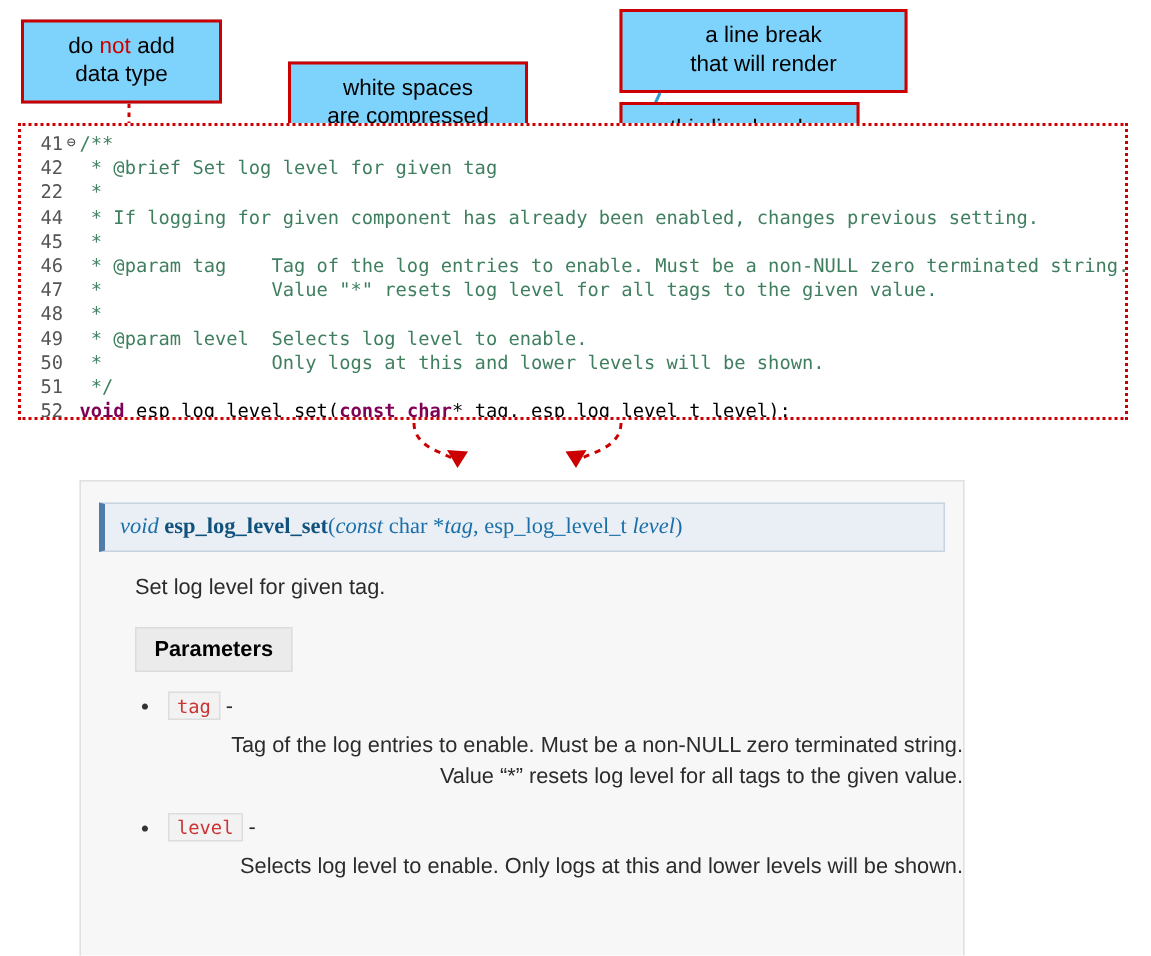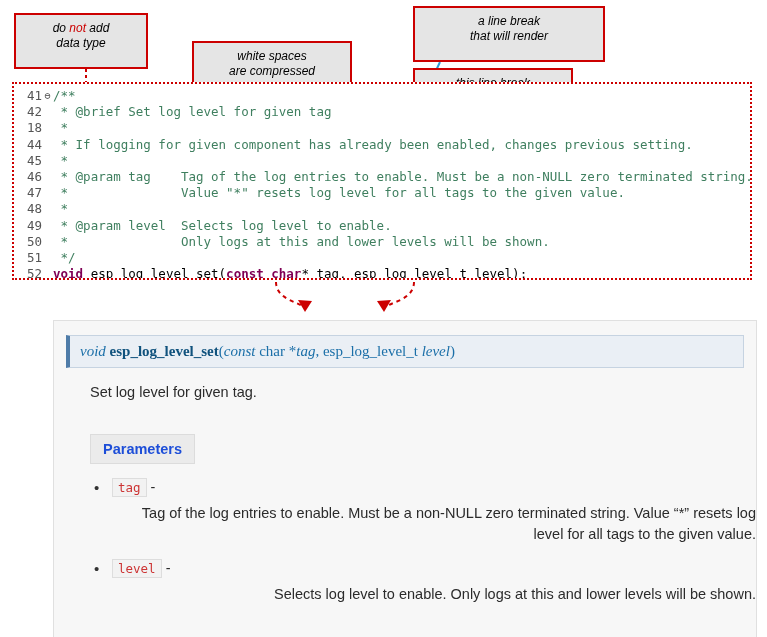--- a/index.html
+++ b/index.html
@@ -12,29 +12,28 @@
     background: #ffffff;
     font-family: "Liberation Sans", sans-serif;
     position: relative;
     overflow: hidden;
   }
 
   
   .callout {
     position: absolute;
     border: 2px solid #cc0000;
-    background: #e5e5e5;
+    background: #7dd3fc;
     color: #000000;
-    font-size: 12px;
+    font-size: 15px;
     line-height: 1.28;
     text-align: center;
     padding: 6px 10px;
     box-sizing: border-box;
     font-family: "Liberation Sans", sans-serif;
-    font-style: italic;
   }
   .callout .neg {
     color: #cc0000;
   }
 
   #callout-datatype {
     left: 14px;
     top: 13px;
     width: 134px;
     height: 56px;
@@ -117,21 +116,21 @@
   }
   .tok-plain {
     color: #000000;
   }
 
   
   #doc-panel {
     position: absolute;
     left: 53px;
     top: 320px;
-    width: 704px;
+    width: 590px;
     height: 317px;
     background: #f7f7f7;
     border: 1px solid #e0e0e0;
     border-bottom: none;
     box-sizing: border-box;
     font-family: "Liberation Sans", sans-serif;
     color: #2b2b2b;
   }
   #doc-signature {
     margin: 14px 12px 0 12px;
@@ -155,28 +154,28 @@
     font-style: italic;
     color: #1b6fa8;
   }
   .doc-para {
     margin: 16px 0 0 36px;
     font-size: 14.5px;
     color: #2b2b2b;
     max-width: 620px;
   }
   #doc-params-header {
-    margin: 34px 0 0 36px;
+    margin: 18px 0 0 36px;
     display: inline-block;
     background: #ebebeb;
     border: 1px solid #dcdcdc;
     padding: 6px 12px;
     font-size: 14.5px;
     font-weight: bold;
-    color: #1d4ed8;
+    color: #000000;
     text-align: center;
   }
   .doc-param-item {
     margin: 14px 0 0 58px;
     position: relative;
   }
   .doc-param-item .bullet {
     position: absolute;
     left: -18px;
     top: 1px;
@@ -246,21 +245,21 @@
 
 <div id="code-block">
 
   <div class="code-line">
     <span class="ln">41</span><span class="fold">⊖</span><span class="code-text">/**</span>
   </div>
   <div class="code-line">
     <span class="ln">42</span><span class="fold"></span><span class="code-text"> * @brief Set log level for given tag</span>
   </div>
   <div class="code-line">
-    <span class="ln">18</span><span class="fold"></span><span class="code-text"> *</span>
+    <span class="ln">22</span><span class="fold"></span><span class="code-text"> *</span>
   </div>
   <div class="code-line">
     <span class="ln">44</span><span class="fold"></span><span class="code-text"> * If logging for given component has already been enabled, changes previous setting.</span>
   </div>
   <div class="code-line">
     <span class="ln">45</span><span class="fold"></span><span class="code-text"> *</span>
   </div>
   <div class="code-line">
     <span class="ln">46</span><span class="fold"></span><span class="code-text"> * @param tag    Tag of the log entries to enable. Must be a non-NULL zero terminated string.</span>
   </div>

